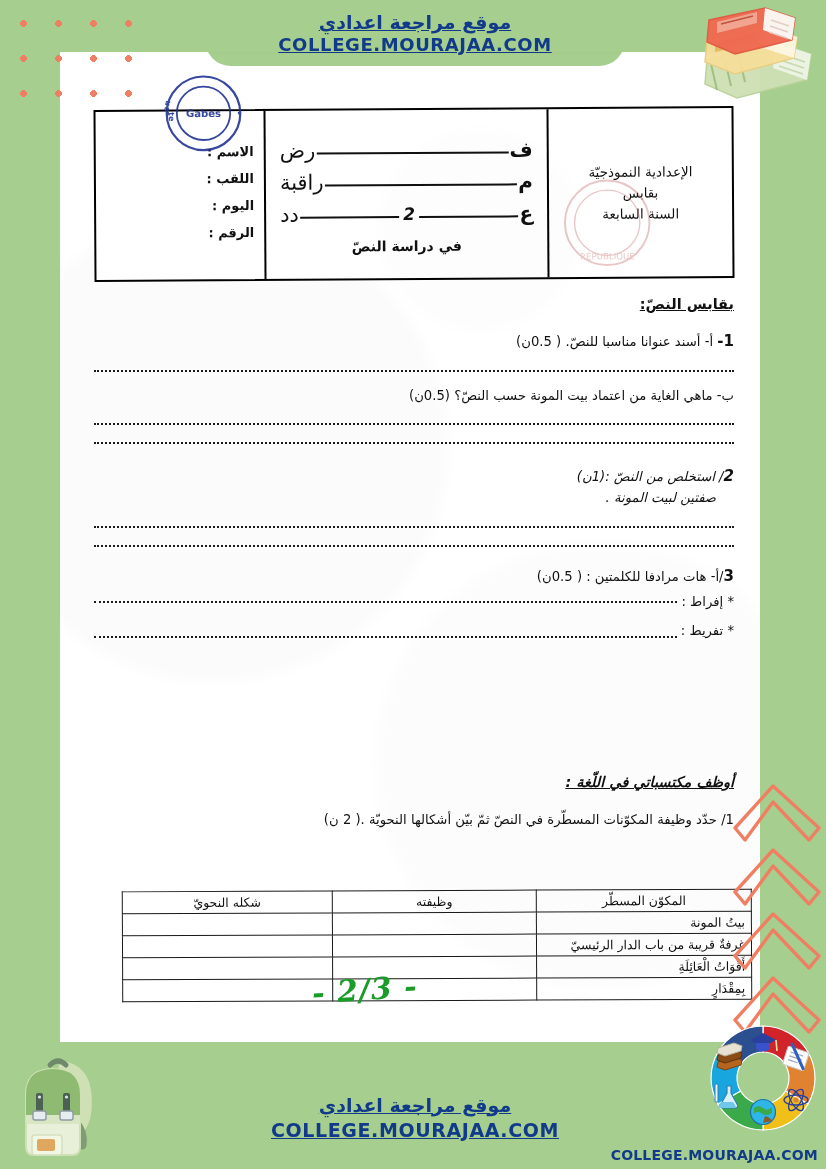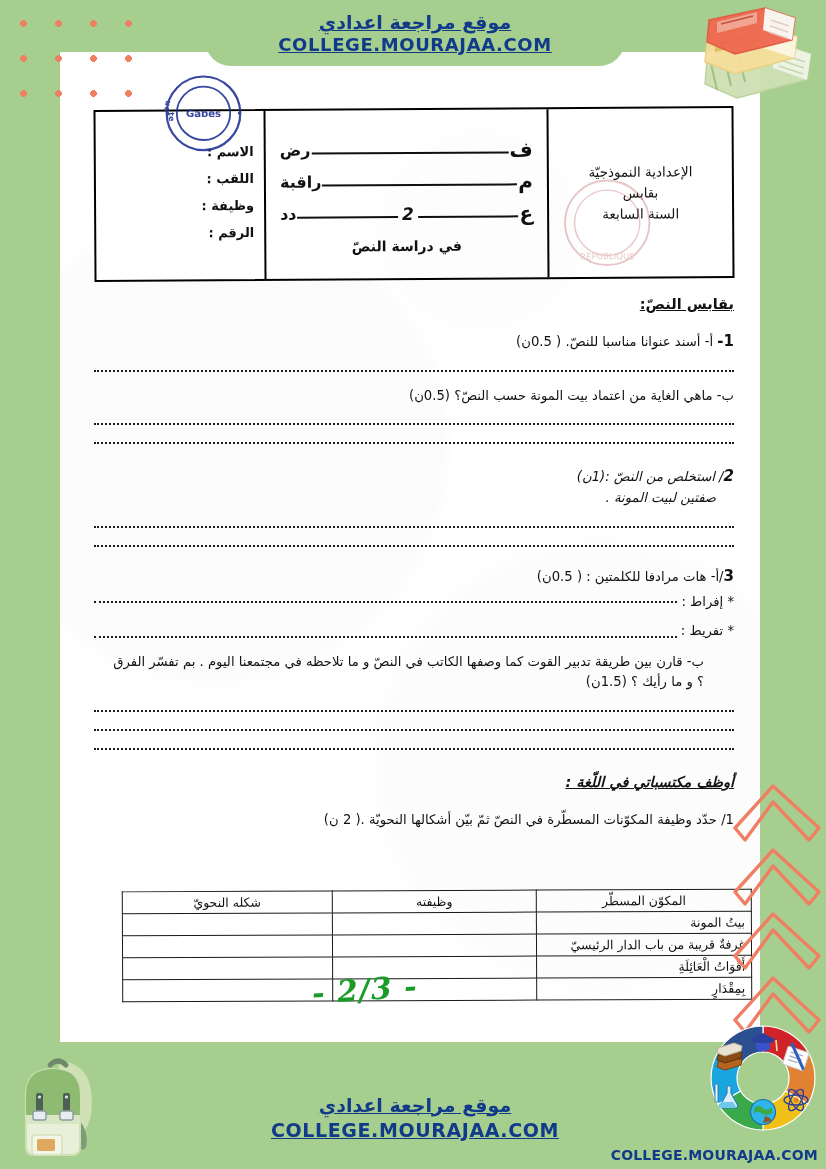--- a/index.html
+++ b/index.html
@@ -152,21 +152,21 @@
     gap: 0; height: 30px; font-size: 17px; font-weight: bold;
   }
   .kash-start { font-size: 20px; font-weight: bold; }
   .kash-line {
     flex: 1; height: 0;
     border-top: 2.2px solid #111;
     margin: 0 1px;
     align-self: center;
     position: relative; top: 3px;
   }
-  .kash-end { font-size: 16px; font-weight: bold; }
+  .kash-end { font-size: 21px; font-weight: normal; }
   .kash-num { font-size: 17px; font-style: italic; padding: 0 3px; }
   .hdr-sub {
     text-align: center; font-size: 14px; font-weight: bold;
     margin-top: 7px; letter-spacing: .2px;
   }
 
   .field-row {
     display: flex; align-items: baseline; gap: 4px;
     font-size: 13px; font-weight: bold; white-space: nowrap; flex-direction: column;
   }
@@ -331,21 +331,21 @@
       <div class="hdr-cell hdr-left">
         <div class="field-row">
           <span>الاسم :</span>
           <span class="field-dots"></span>
         </div>
         <div class="field-row">
           <span>اللقب :</span>
           <span class="field-dots"></span>
         </div>
         <div class="field-row">
-          <span>وظيفة :</span>
+          <span>اليوم :</span>
           <span class="field-dots"></span>
         </div>
         <div class="field-row">
           <span>الرقم :</span>
           <span class="field-dots"></span>
         </div>
 
         <svg class="stamp" viewBox="0 0 100 100" aria-hidden="true">
           <defs>
             <path id="arcTop" d="M 50,50 m -38,0 a 38,38 0 1,1 76,0" fill="none"></path>
@@ -406,29 +406,20 @@
       <div class="q" style="display:flex;align-items:baseline;gap:4px;margin-top:4px;">
         <span>* إفراط :</span>
         <span class="field-dots" style="flex:1;border-bottom:2.6px dotted #1a1a1a;top:-3px;position:relative;"></span>
       </div>
       <div class="q" style="display:flex;align-items:flex-end;gap:4px;margin-top:8px;">
         <span>* تفريط :</span>
         <span class="field-dots" style="flex:1;border-bottom:2.6px dotted #1a1a1a;top:-3px;position:relative;"></span>
       </div>
     </div>
 
-    <div class="block" style="top:600px;">
-      <div class="q" style="padding:0 30px 0 18px;">
-        <span>ب-</span>
-        <span>قارن بين طريقة تدبير القوت كما وصفها الكاتب في النصّ و ما تلاحظه في مجتمعنا اليوم . بم تفسّر الفرق ؟ و ما رأيك ؟ (1.5ن)</span>
-      </div>
-      <div class="ans-line"></div>
-      <div class="ans-line"></div>
-      <div class="ans-line"></div>
-    </div>
 
     <div class="block" style="top:722px;font-style:italic;">
       <div class="sec-title">أوظف مكتسباتي في اللّغة :</div>
     </div>
 
     <div class="block" style="top:758px;">
       <div class="q">
         <span>1/</span>
         <span>حدّد وظيفة المكوّنات المسطّرة في النصّ ثمّ بيّن أشكالها النحويّة .( 2 ن)</span>
       </div>

